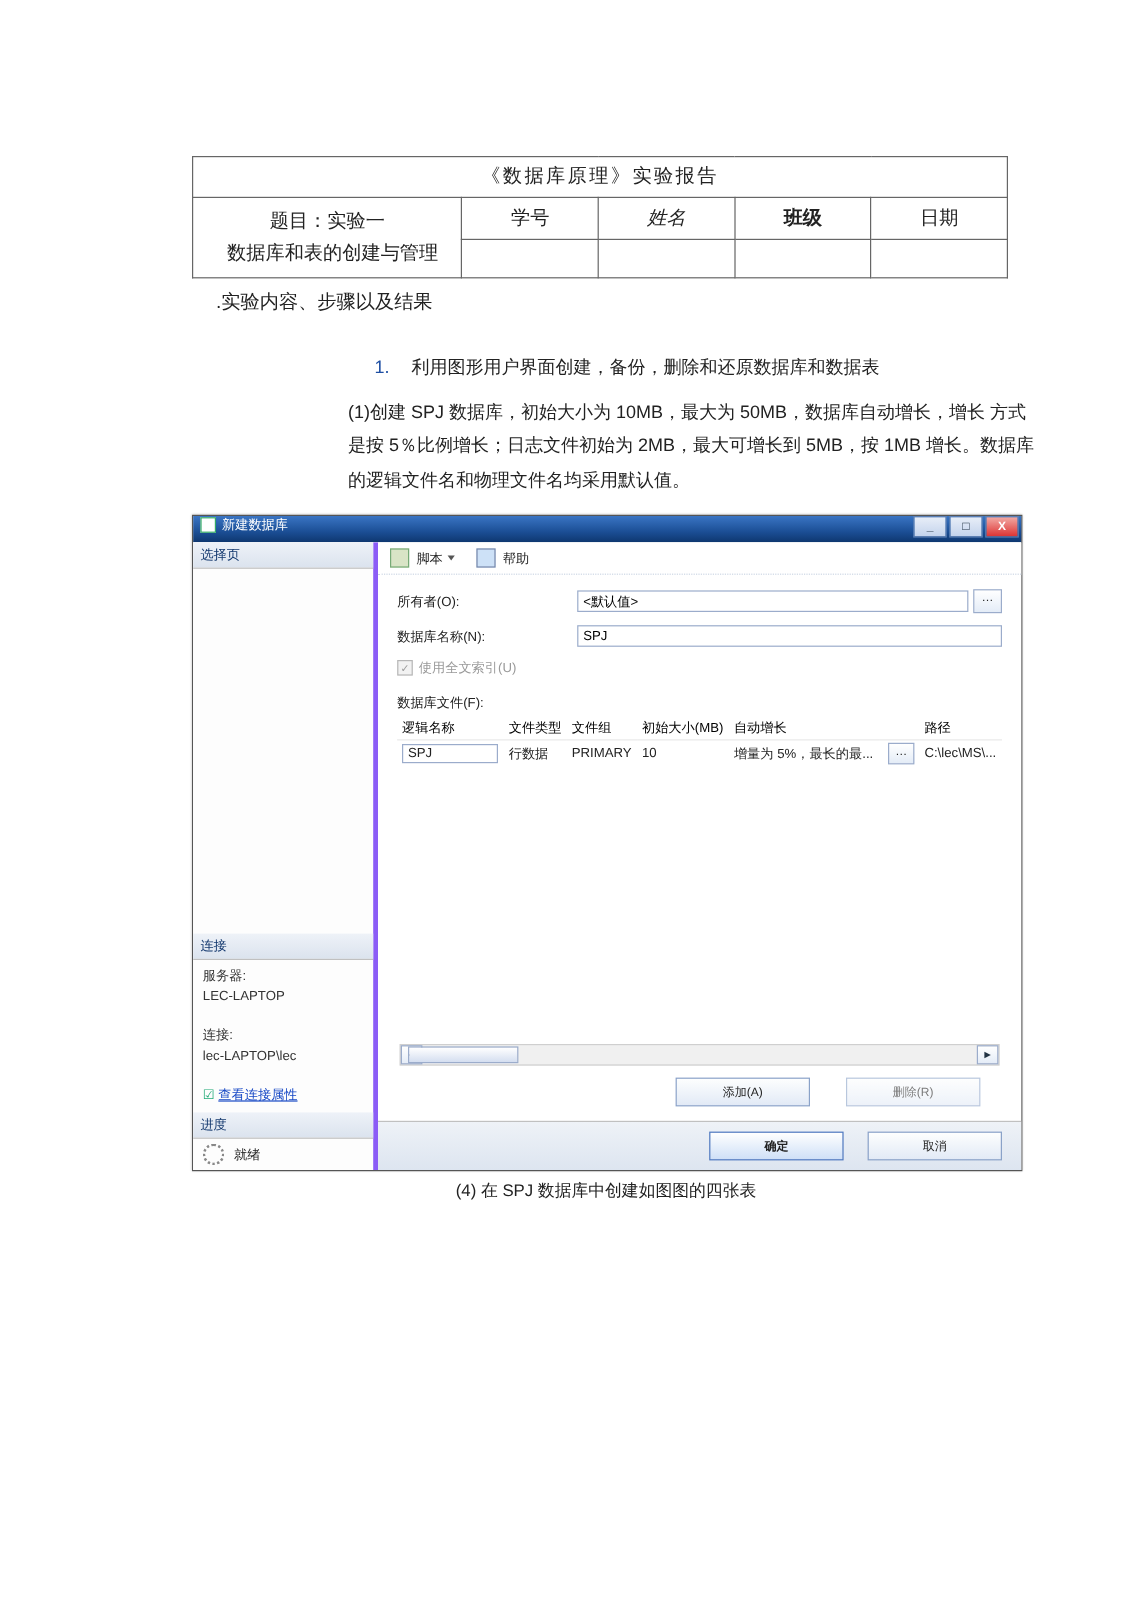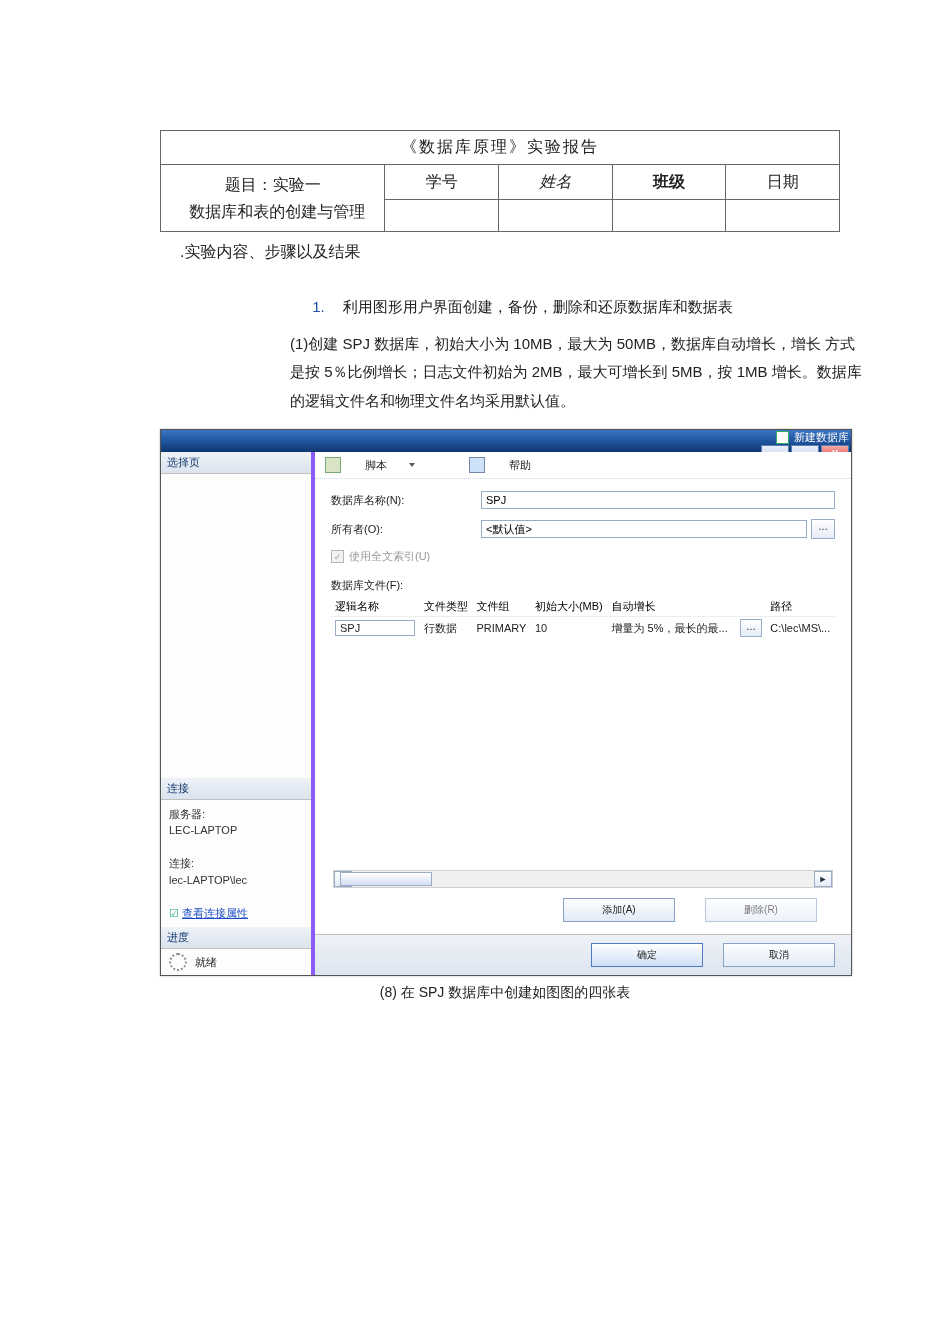--- a/index.html
+++ b/index.html
@@ -80,25 +80,24 @@
     font-family: "SimSun", "Microsoft YaHei", sans-serif;
     font-size: 11px;
     color: #222;
     box-shadow: 0 0 2px rgba(0,0,0,.3);
   }
   .titlebar {
     height: 22px;
     background: linear-gradient(to bottom,#3a75c4 0%,#1b4e95 60%,#0e376f 100%);
     color: #fff;
     display: flex;
-    align-items: flex-end;
+    align-items: flex-start;
     justify-content: space-between;
     padding: 0 2px 0 6px;
     font-size: 11px;
-    flex-direction: column;
   }
   .titlebar-left {
     display: flex; align-items: center; gap: 5px;
   }
   .win-icon {
     width: 13px; height: 13px; background:#fff; border:1px solid #3a6; box-sizing:border-box;
   }
   .win-buttons { display:flex; gap:2px;}
   .win-btn {
     width: 26px; height: 16px;
@@ -145,21 +144,21 @@
   .spinner {
     width:14px; height:14px; border:2px dotted #888; border-radius:50%;
     display:inline-block;
   }
   
   .rightpane {
     flex:1;
     display:flex; flex-direction:column;
   }
   .toolbar {
-    display:flex; align-items:center; gap:24px;
+    display:flex; align-items:center; gap:6px;
     padding: 5px 10px;
     border-bottom: 1px dotted #ccd6e4;
     background:#fff;
   }
   .tool-icon {
     width:14px; height:14px; display:inline-block;
   }
   .tool-icon.script { background:#d9e4c6; border:1px solid #7a7; }
   .tool-icon.help   { background:#cde1f7; border:1px solid #78a; }
   .toolbar .dropdown-arrow {
@@ -251,20 +250,21 @@
   }
   .footer-row {
     background: linear-gradient(#eef2f7,#dde5f0);
     border-top:1px solid #c0c0c0;
     padding:8px 16px;
     display:flex; justify-content:flex-end; gap:20px;
   }
   .footer-row .btn.primary {
     background:linear-gradient(#fff,#cfe0f7);
     border:1px solid #4f79c0;
+    font-weight:bold;
   }
 </style>
 </head>
 <body>
 
 <div class="page">
 
   <table class="report-table">
     <tbody>
         <tr>
@@ -345,27 +345,27 @@
           <span class="tool-icon script"></span>
           <span>脚本</span>
           <span class="dropdown-arrow"></span>
           <span style="width:6px;"></span>
           <span class="tool-icon help"></span>
           <span>帮助</span>
         </div>
 
         <div class="form-area">
           <div class="form-row">
-            <span class="form-label">数据库名称(N):</span>
-            <input class="text-input" value="SPJ" style="">
-          </div>
-          <div class="form-row">
             <span class="form-label">所有者(O):</span>
             <input class="text-input" value="&lt;默认值&gt;" style="">
             <span class="ellipsis-btn">…</span>
+          </div>
+          <div class="form-row">
+            <span class="form-label">数据库名称(N):</span>
+            <input class="text-input" value="SPJ" style="">
           </div>
           <div class="checkbox-row">
             <span class="fake-checkbox">✓</span>
             <span>使用全文索引(U)</span>
           </div>
 
           <div class="files-label">数据库文件(F):</div>
 
           <table class="file-table">
             <thead>
@@ -407,15 +407,15 @@
         </div>
 
         <div class="footer-row">
           <span class="btn primary">确定</span>
           <span class="btn">取消</span>
         </div>
       </div>
     </div>
   </div>
 
-  <div class="caption" style="margin-left:80px; width:690px;">(8) 在 SPJ 数据库中创建如图图的四张表</div>
+  <div class="caption" style="margin-left:80px; width:690px;">(4) 在 SPJ 数据库中创建如图图的四张表</div>
 
 </div>
 
 </body></html>

